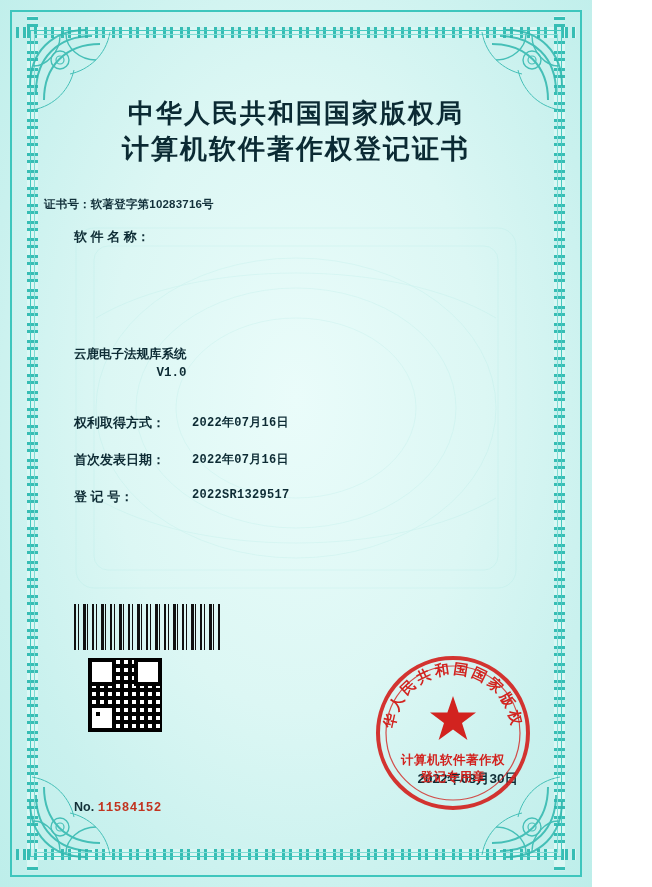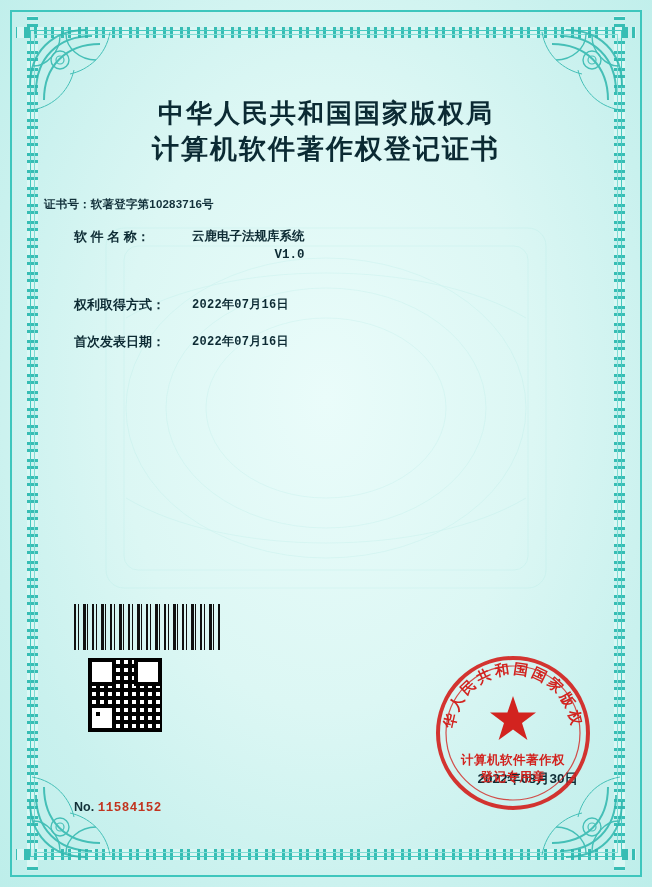--- a/index.html
+++ b/index.html
@@ -3,21 +3,21 @@
 <meta charset="utf-8">
 <style>
   html,body{margin:0;padding:0;}
   body{
     width:652px;height:887px;overflow:hidden;
     background:#ffffff;
     font-family:"Liberation Sans", sans-serif;
   }
   .cert{
     position:relative;
-    width:652px;height:887px;
+    width:592px;height:887px;
     background:
       radial-gradient(ellipse at 50% 45%, #eafcfa 0%, #dcf7f4 45%, #c9f1ee 75%, #bdeeea 100%);
     box-sizing:border-box;
     overflow:hidden;
   }
   
   .frame-outer{
     position:absolute;left:10px;top:10px;right:10px;bottom:10px;
     border:2px solid #3ec6bd;
   }
@@ -91,21 +91,21 @@
     margin-top:16px;
     padding-left:30px;
     font-size:13px;
     color:#0d2b34;
   }
   .row{
     display:flex;
     align-items:flex-start;
     margin-bottom:19px;
   }
-  .row.tight{margin-bottom:6px;}
+  .row.tight{margin-bottom:6px;flex-direction:column;}
   .lbl{
     width:118px;
     flex:0 0 118px;
     font-weight:bold;
     font-size:13px;
     letter-spacing:0px;
     white-space:nowrap;
   }
   .val{
     font-weight:bold;
@@ -283,20 +283,24 @@
 
       <div class="group2">
         <div class="row">
           <div class="lbl">权利取得方式：</div>
           <div class="val mono">2022年07月16日</div>
         </div>
         <div class="row">
           <div class="lbl">首次发表日期：</div>
           <div class="val mono">2022年07月16日</div>
         </div>
+        <div class="row">
+          <div class="lbl">登 记 号：</div>
+          <div class="val mono">2022SR1329517</div>
+        </div>
       </div>
     </div>
 
   </div>
 
   <div class="codes">
     <div class="barcode"></div>
     <div class="qr">
         <span class="q3"></span>
       </div>

